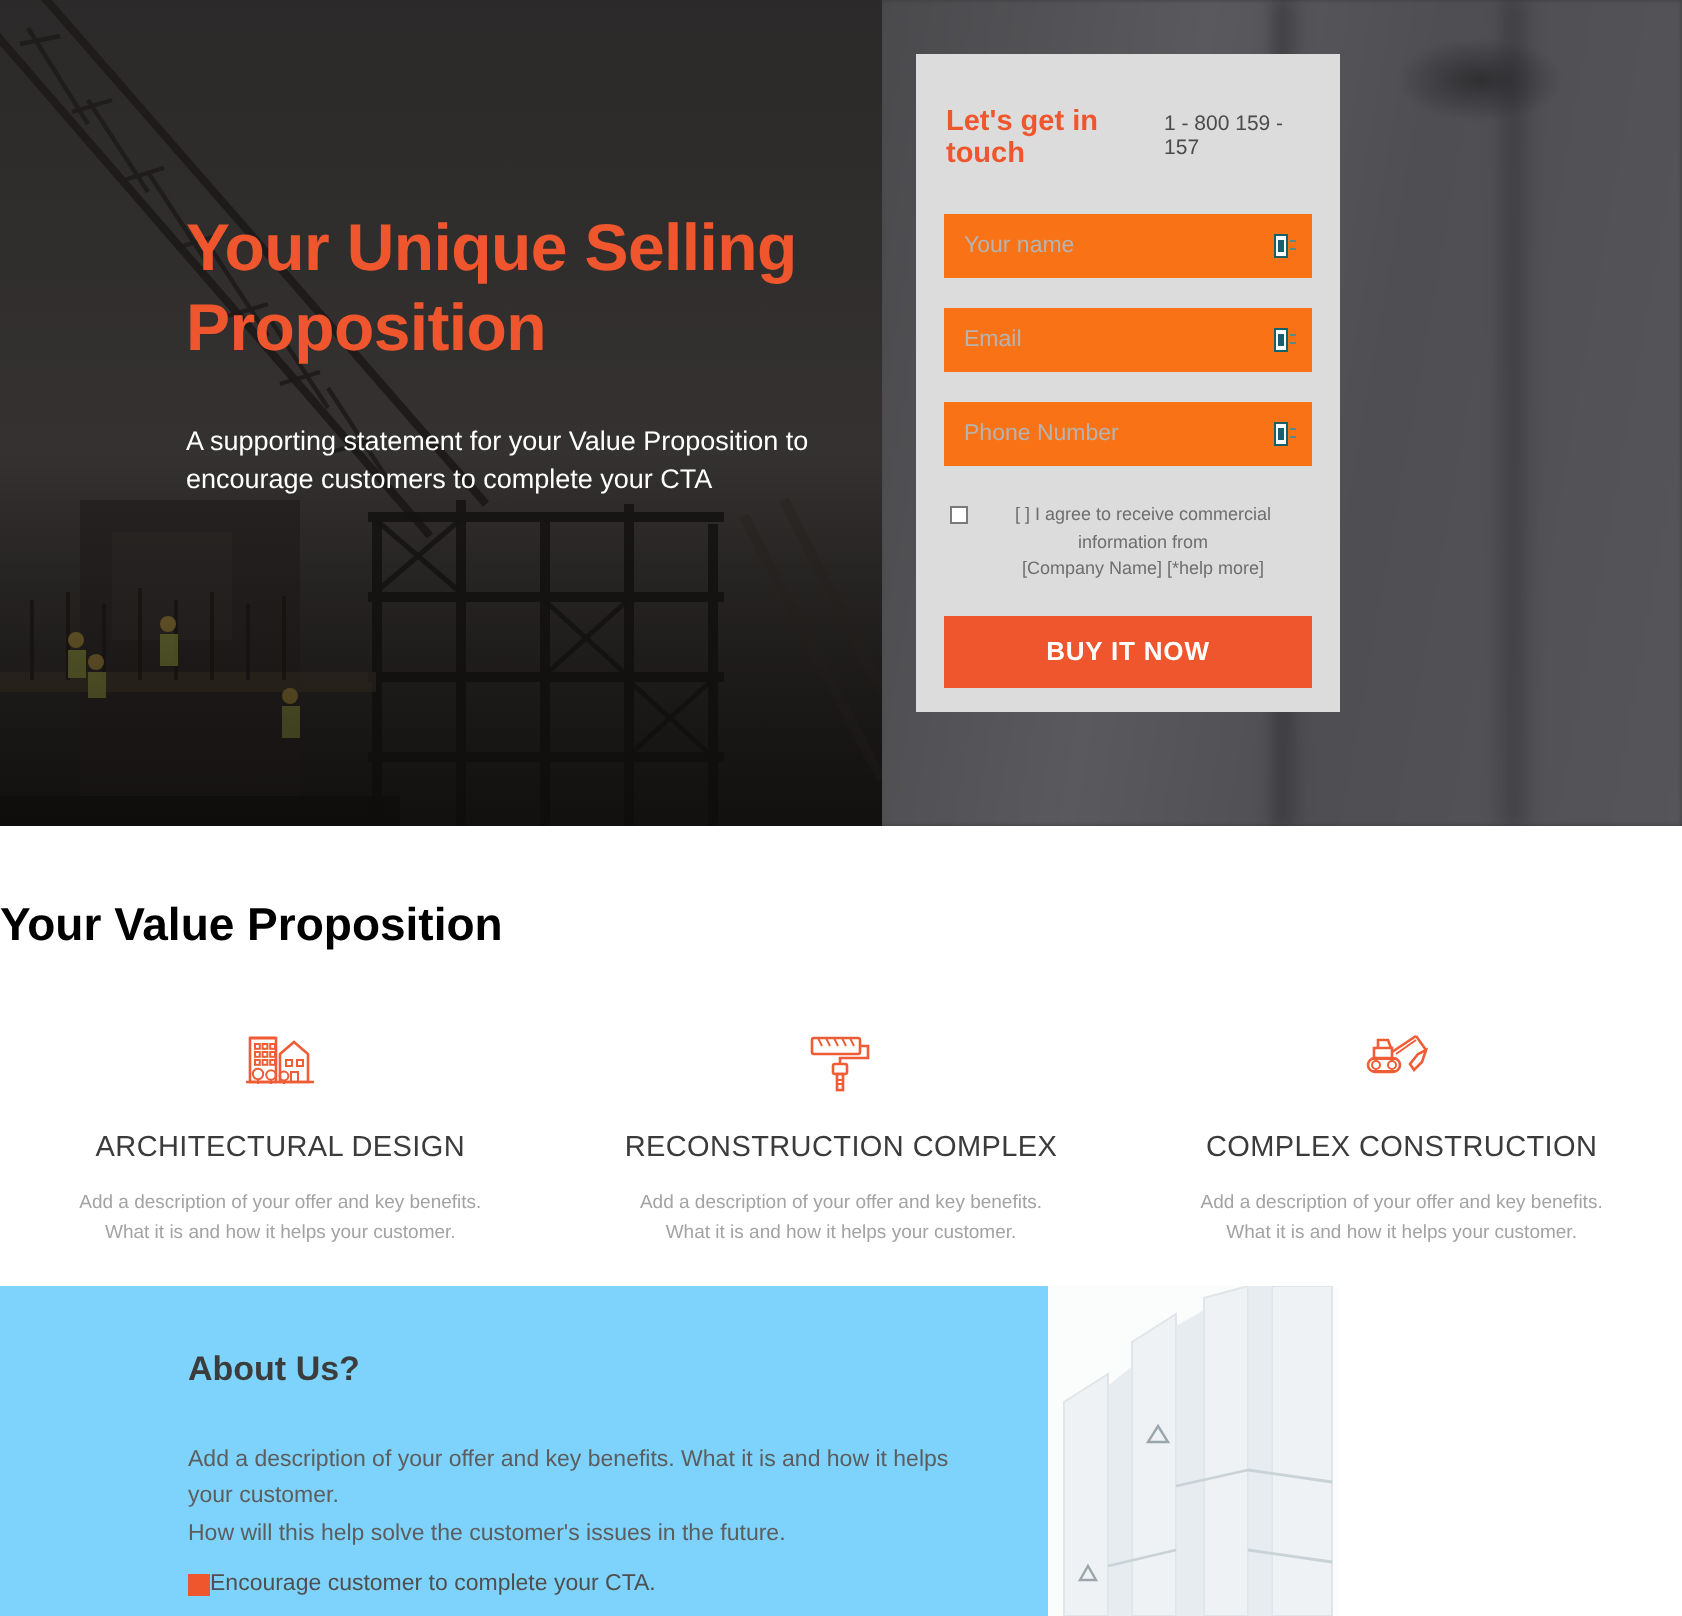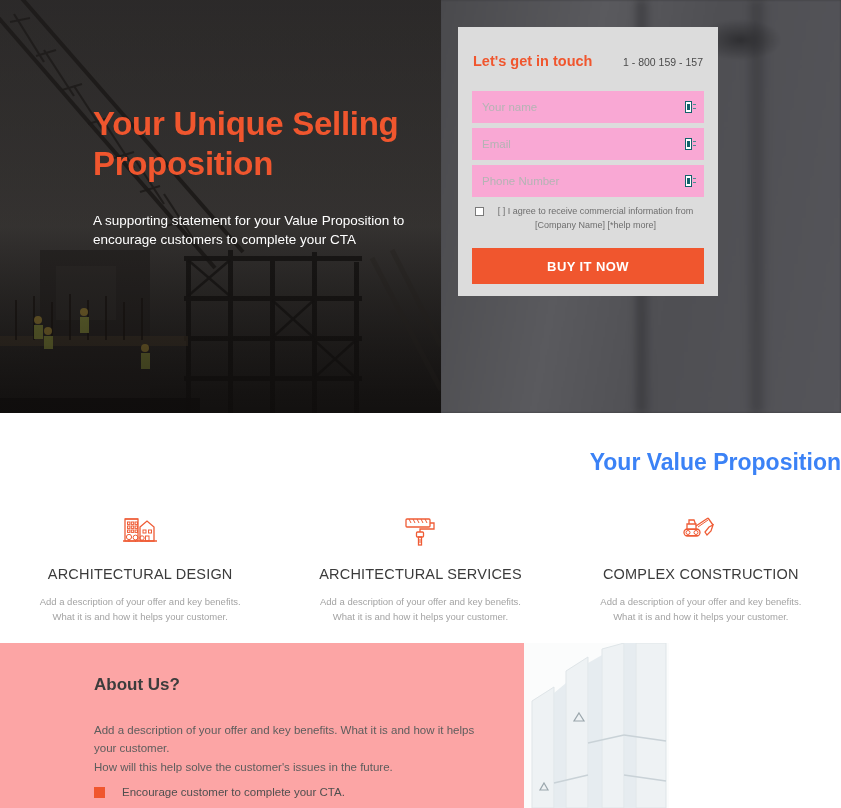--- a/index.html
+++ b/index.html
@@ -79,21 +79,21 @@
     color: #ffffff;
     font-size: 13.5px;
     line-height: 1.45;
     font-weight: 400;
   }
 
   
   .form-card {
     position: absolute;
     left: 458px; top: 27px;
-    width: 260px;
+    width: 212px;
     background: #dcdcdc;
     padding: 26px 14px 12px 14px;
     z-index: 6;
   }
   .form-head {
     display: flex;
     align-items: baseline;
     justify-content: space-between;
     padding: 0 1px;
     margin-bottom: 22px;
@@ -105,22 +105,22 @@
   }
   .form-phone {
     color: #4b4b4b;
     font-size: 10.5px;
     font-weight: 500;
   }
 
   .field {
     position: relative;
     height: 32px;
-    background: #f9a8d4;
-    margin-bottom: 5px;
+    background: #f97316;
+    margin-bottom: 15px;
     display: flex;
     align-items: flex-start;
     padding: 0 10px;
   }
   .field-input {
     border: 0;
     outline: 0;
     background: transparent;
     width: 100%;
     height: 100%;
@@ -176,22 +176,22 @@
 
   
   .value-section {
     position: relative;
     width: 841px;
     height: 230px;
     background: #ffffff;
     padding-top: 36px;
   }
   .value-title {
-    text-align: right;
-    color: #3b82f6;
+    text-align: left;
+    color: #000000;
     font-size: 23px;
     font-weight: bold;
   }
   .features {
     display: flex;
     margin-top: 34px;
   }
   .feature { flex: 1; text-align: center; padding: 0 18px; }
   .feature-icon { height: 40px; display: flex; align-items: center; justify-content: center; }
   .feature-name {
@@ -205,21 +205,21 @@
     color: #a3a3a3;
     font-size: 9.5px;
     line-height: 1.55;
   }
 
   
   .about-section {
     position: relative;
     width: 669px;
     height: 165px;
-    background: #fca5a5;
+    background: #7dd3fc;
     overflow: hidden;
   }
   .about-photo {
     position: absolute;
     right: 0; top: 0;
     width: 145px; height: 165px;
     background: linear-gradient(160deg, #fdfdfd 0%, #f2f4f5 45%, #e9edef 100%);
     overflow: hidden;
   }
   .about-copy {
@@ -235,21 +235,20 @@
   .about-para {
     margin-top: 26px;
     color: #5d5d5d;
     font-size: 11.5px;
     line-height: 1.6;
   }
   .about-line2 { color: #5d5d5d; font-size: 11.5px; line-height: 1.6; }
   .about-bullet {
     display: flex;
     align-items: flex-end;
-    gap: 17px;
     margin-top: 10px;
   }
   .bullet-square {
     width: 11px; height: 11px;
     background: #f0562e;
     flex: 0 0 auto;
   }
   .bullet-text { color: #4f4f4f; font-size: 11.5px; }
 </style>
 </head>
@@ -457,21 +456,21 @@
             </g>
             <path d="M29 12 L33 12 L33 18 L19 18 L19 21"></path>
             <rect x="15.5" y="21" width="7" height="5" rx="1"></rect>
             <rect x="17.5" y="26" width="3" height="8"></rect>
             <g stroke-width="1">
               <line x1="17.5" y1="29" x2="20.5" y2="29"></line>
               <line x1="17.5" y1="31" x2="20.5" y2="31"></line>
             </g>
           </svg>
         </div>
-        <div class="feature-name">ARCHITECTURAL SERVICES</div>
+        <div class="feature-name">RECONSTRUCTION COMPLEX</div>
         <div class="feature-desc">
           <span>Add a description of your offer and key benefits.</span><br>
           <span>What it is and how it helps your customer.</span>
         </div>
       </div>
 
       <div class="feature">
         <div class="feature-icon">
           <svg width="40" height="38" viewBox="0 0 40 38" fill="none" stroke="#ef5c36" stroke-width="1.3">
             <rect x="3" y="18" width="16" height="7" rx="3.5"></rect>

